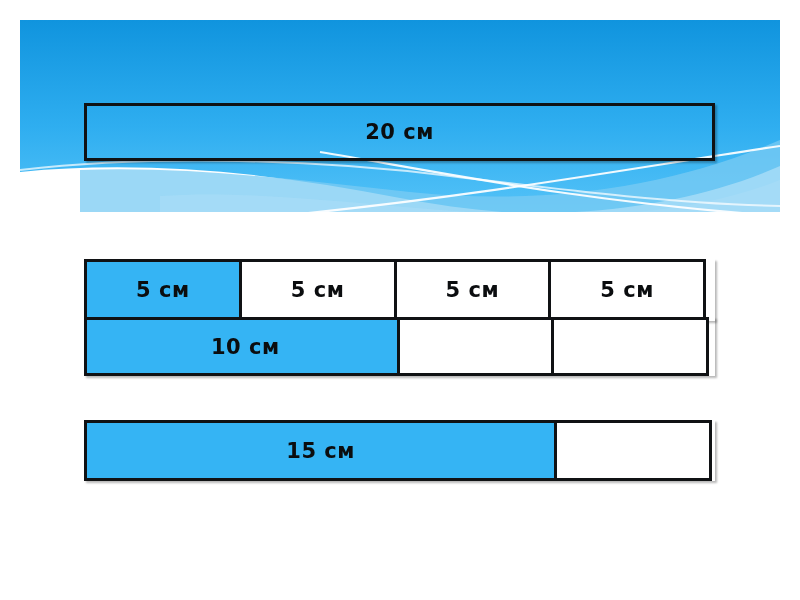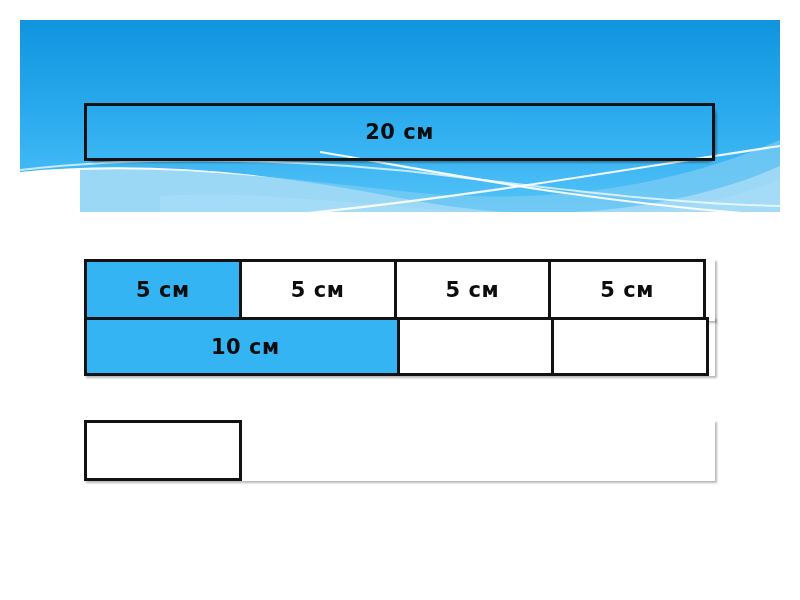--- a/index.html
+++ b/index.html
@@ -53,21 +53,21 @@
   .seg.clear  { background: transparent; }
 
   .seg-label {
     font-size: 21px;
     font-weight: 700;
     color: #0b0d0f;
     letter-spacing: 0.5px;
     white-space: nowrap;
   }
 
-  #row1 { top: 103px; height: 58px; border-radius: 10px; }
+  #row1 { top: 103px; height: 58px; }
   #row2 { top: 211px; height: 62px; margin-top: 48px; }
   #row3 { top: 317px; height: 59px; }
   #row4 { top: 420px; height: 61px; }
 </style>
 </head>
 <body>
 
 <div id="slide">
 
   <div id="banner">
@@ -125,16 +125,19 @@
       </div>
     </div>
   <div class="bar" id="row3">
       <div class="seg fill" style="width: 50%; padding-left: 7px;">
         <span class="seg-label">10 см</span>
       </div>
       <div class="seg empty" style="width: 25%;"></div>
       <div class="seg empty" style="width: 25%;"></div>
     </div>
   <div class="bar" id="row4">
+      <div class="seg fill" style="width: 75%;">
+        <span class="seg-label">15 см</span>
+      </div>
       <div class="seg empty" style="width: 25%;"></div>
     </div>
 
 </div>
 
 </body></html>

